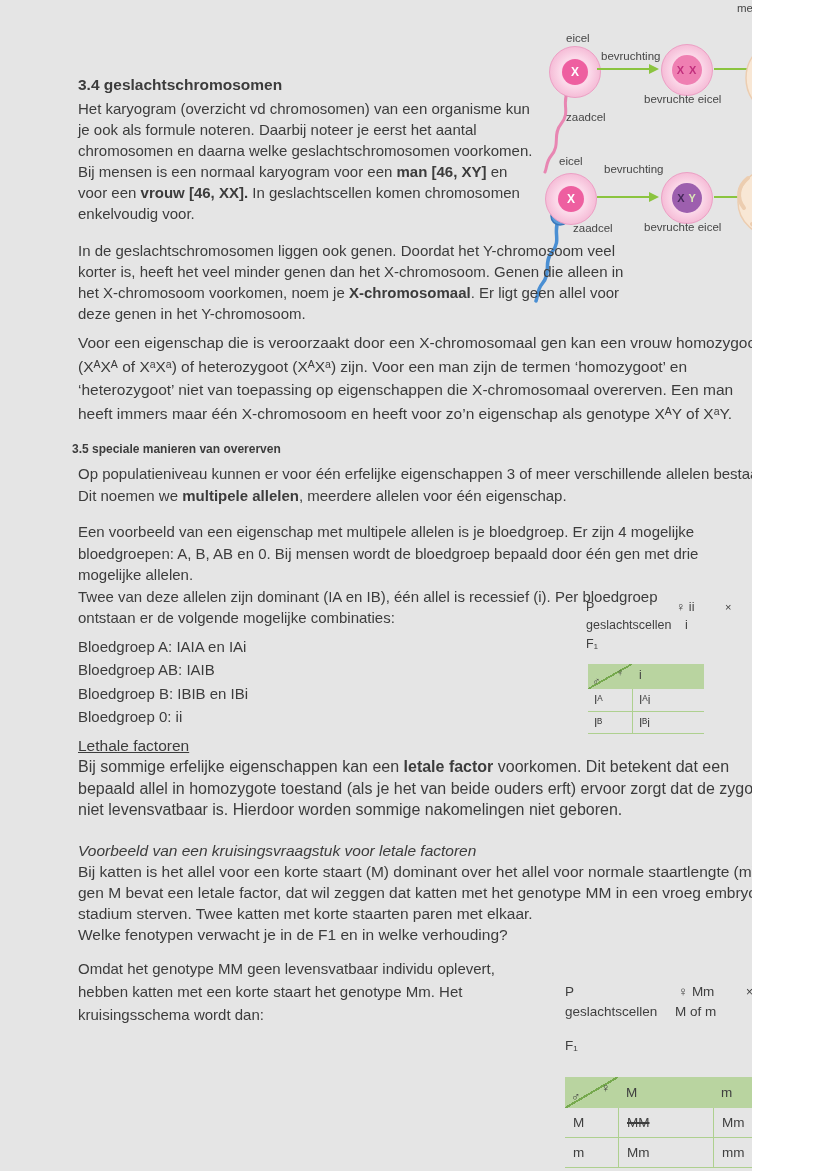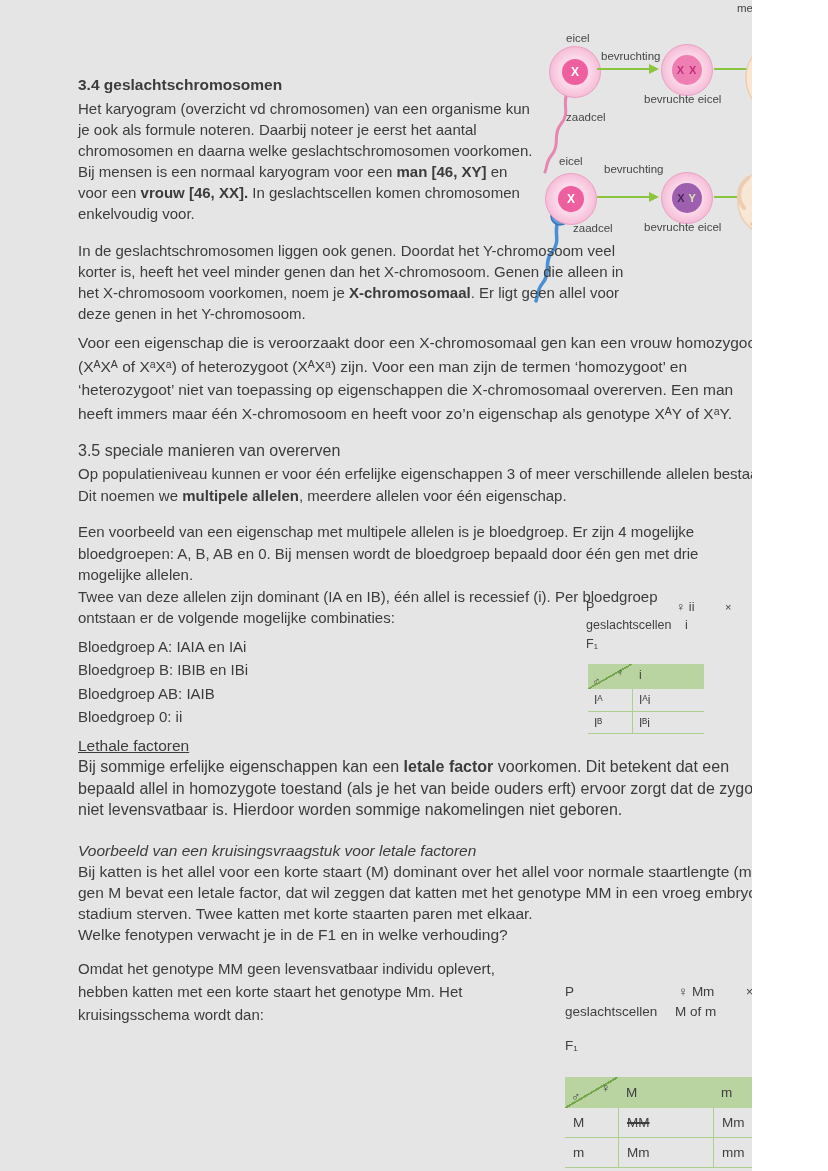--- a/index.html
+++ b/index.html
@@ -6,21 +6,21 @@
   .page { position:relative; width:752px; height:1171px; background:#e5e5e5; overflow:hidden;
           font-family:"Liberation Sans","DejaVu Sans",sans-serif; color:#3c3c3c; }
   .abs { position:absolute; }
   p { margin:0; }
 
   
   .t-h34   { left:78px; top:76px;  font-size:15.5px; font-weight:700; }
   .t-p1    { left:78px; top:98px;  width:458px; font-size:15px;   line-height:21px; }
   .t-p2    { left:78px; top:240px; width:565px; font-size:15px;   line-height:21px; }
   .t-p3    { left:78px; top:331px; width:692px; font-size:15.5px; line-height:23.5px; }
-  .t-h35   { left:78px; top:442px; font-size:16px; font-weight:400; }
+  .t-h35   { left:72px; top:442px; font-size:12px; font-weight:700; }
   .t-p4    { left:78px; top:463px; width:706px; font-size:15px;   line-height:21.5px; }
   .t-p5    { left:78px; top:521px; width:636px; font-size:15px;   line-height:21.5px; }
   .t-list  { left:78px; top:635px; font-size:15px; line-height:23.3px; }
   .t-leth  { left:78px; top:737px; font-size:15.5px; text-decoration:underline; }
   .t-p7    { left:78px; top:756px; width:706px; font-size:16px;   line-height:21.5px; }
   .t-exh   { left:78px; top:842px; font-size:15.5px; font-style:italic; }
   .t-p8    { left:78px; top:861px; width:724px; font-size:15.5px; line-height:21px; }
   .t-p9    { left:78px; top:957px; width:470px; font-size:15px;   line-height:23px; }
 
   
@@ -171,22 +171,22 @@
 
   <p class="abs t-p4"><span>Op populatieniveau kunnen er voor één erfelijke eigenschappen 3 of meer verschillende allelen bestaan. Dit noemen we </span><b>multipele allelen</b><span>, meerdere allelen voor één eigenschap.</span></p>
 
   <div class="abs t-p5">
     <p>Een voorbeeld van een eigenschap met multipele allelen is je bloedgroep. Er zijn 4 mogelijke bloedgroepen: A, B, AB en 0. Bij mensen wordt de bloedgroep bepaald door één gen met drie mogelijke allelen.</p>
     <p>Twee van deze allelen zijn dominant (IA en IB), één allel is recessief (i). Per bloedgroep ontstaan er de volgende mogelijke combinaties:</p>
   </div>
 
   <div class="abs t-list">
     <p>Bloedgroep A: IAIA en IAi</p>
+    <p>Bloedgroep AB: IAIB</p>
     <p>Bloedgroep B: IBIB en IBi</p>
-    <p>Bloedgroep AB: IAIB</p>
     <p>Bloedgroep 0: ii</p>
   </div>
 
   <div class="abs cross1">
     <span class="abs c1-p">P</span>
     <span class="abs c1-mother">♀ ii</span>
     <span class="abs c1-x">×</span>
     <span class="abs c1-father">♂ IᴬIᴮ</span>
     <span class="abs c1-gam">geslachtscellen</span>
     <span class="abs c1-mg">i</span>

